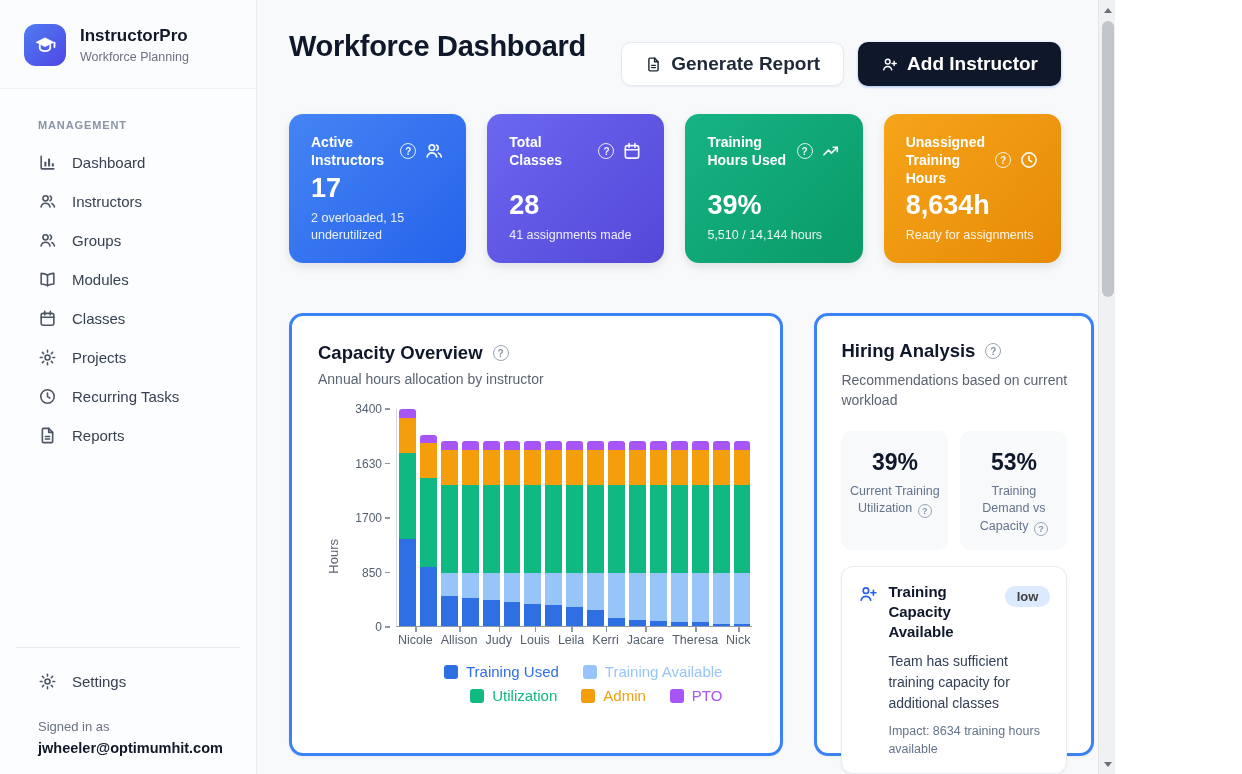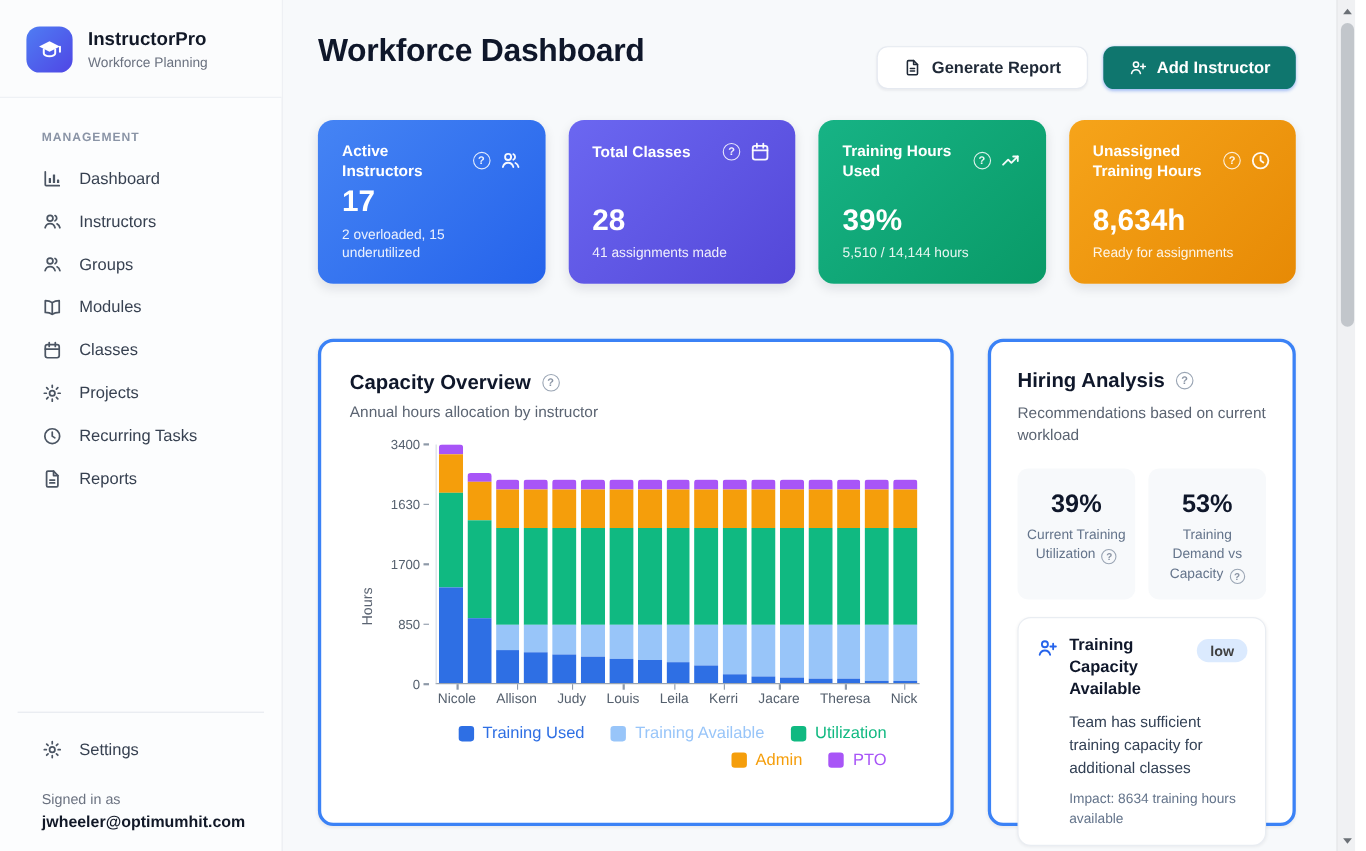--- a/index.html
+++ b/index.html
@@ -1,18 +1,18 @@
 <!DOCTYPE html>
 <html><head>
 <meta charset="utf-8">
 <style>
   * { margin:0; padding:0; box-sizing:border-box; }
   html,body { width:1242px; height:774px; }
   body { font-family:"Liberation Sans", "DejaVu Sans", sans-serif; background:#fff; overflow:hidden; }
-  .page { position:relative; width:1232px; height:774px; background:#f7f9fb; overflow:hidden; }
+  .page { position:relative; width:1115px; height:774px; background:#f7f9fb; overflow:hidden; }
 
   
   .sidebar { position:absolute; left:0; top:0; bottom:0; width:257px; background:#fcfdfe; border-right:1px solid #e8ebf0; z-index:2; }
   .logo-block { padding:24px 20px 22px 24px; border-bottom:1px solid #edf0f4; display:flex; gap:14px; align-items:center; background:#fbfcfd; }
   .logo-badge { width:42px; height:42px; border-radius:12px; background:linear-gradient(135deg,#4f7df3,#4f46e5); display:flex; align-items:center; justify-content:center; color:#fff; flex:0 0 auto; }
   .logo-badge svg { width:24px; height:24px; }
   .app-name { font-size:17px; font-weight:700; color:#111827; line-height:1.2; }
   .app-tagline { font-size:12.5px; color:#6b7280; margin-top:3px; }
   .nav { padding-top:30px; }
   .nav-section-label { padding:0 38px; font-size:11px; font-weight:700; letter-spacing:0.08em; color:#8a94a6; margin-bottom:12px; }
@@ -23,23 +23,23 @@
   .sidebar-divider { border-top:1px solid #e5e9ef; margin:0 16px 14px 16px; }
   .signedin { padding:18px 38px 6px 38px; font-size:13px; color:#6b7280; }
   .signedin-email { padding:0 38px; font-size:14.5px; font-weight:700; color:#111827; }
 
   
   .main { position:absolute; left:257px; right:17px; top:0; bottom:0; padding:30px 37px 0 32px; overflow:hidden; }
   .page-header { display:flex; align-items:flex-start; margin-bottom:28px; }
   .page-title { font-size:29px; font-weight:800; color:#0f172a; letter-spacing:-0.01em; }
   .page-subtitle { font-size:15px; color:#4b5563; margin-top:8px; }
   .header-actions { margin-left:auto; display:flex; gap:14px; padding-top:12px; }
-  .btn { display:inline-flex; align-items:center; gap:9px; font-size:15px; font-weight:700; border-radius:10px; padding:10px 23px; cursor:pointer; border:none; font-family:inherit; }
+  .btn { display:inline-flex; align-items:center; gap:9px; font-size:19px; font-weight:700; border-radius:10px; padding:10px 23px; cursor:pointer; border:none; font-family:inherit; }
   .btn-secondary { background:#fff; color:#1f2937; border:1px solid #e5e9f0; box-shadow:0 1px 2px rgba(16,24,40,.05); }
-  .btn-primary { background:#0f766e; color:#fff; box-shadow:0 1px 3px rgba(37,99,235,.4);justify-content:space-between; }
+  .btn-primary { background:#0f172a; color:#fff; box-shadow:0 1px 3px rgba(37,99,235,.4);justify-content:space-between; }
   .btn .icn { width:17px; height:17px; display:flex; }
   .btn .icn svg { width:17px; height:17px; }
 
   
   .stat-row { display:flex; gap:21px; margin-bottom:34px; }
   .stat-card { flex:1; height:149px; border-radius:14px; padding:19px 22px; color:#fff; box-shadow:0 4px 10px rgba(15,23,42,.10); display:flex; flex-direction:column; }
   .stat-head { display:flex; align-items:center; gap:10px; }
   .stat-title { font-size:14px; font-weight:700; line-height:1.3; max-width:72%; }
   .stat-icons { margin-left:auto; display:flex; align-items:center; gap:8px; }
   .stat-icons .icn { width:20px; height:20px; display:flex; color:rgba(255,255,255,.95); }

